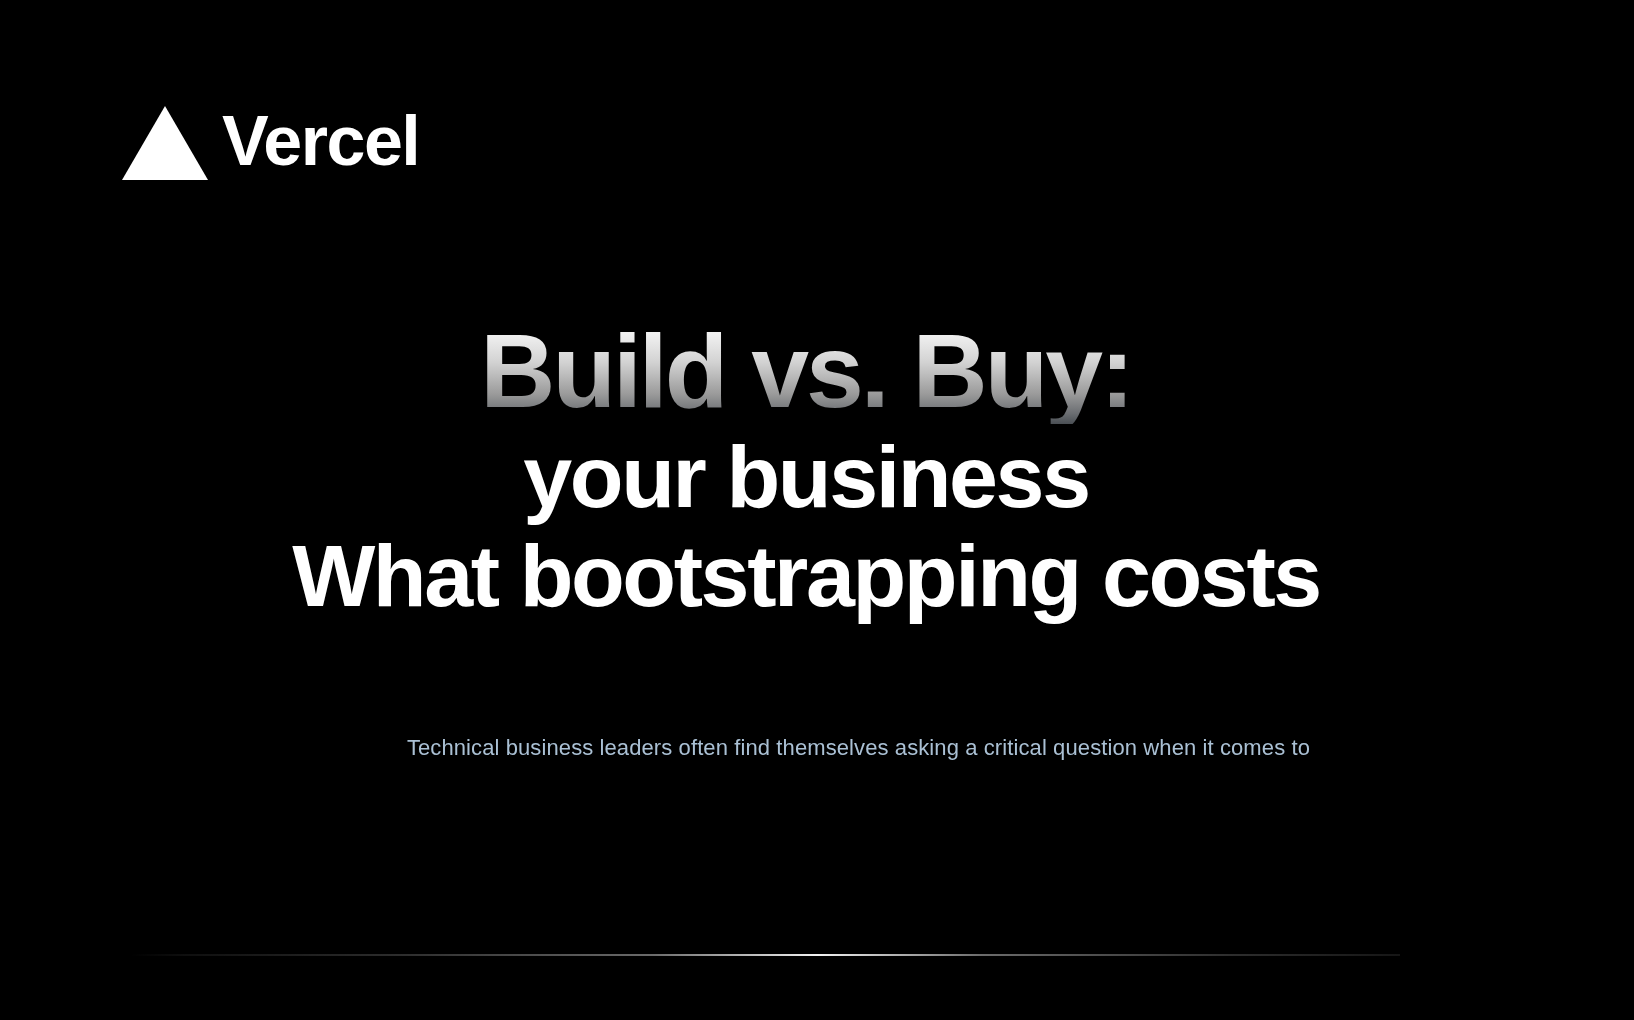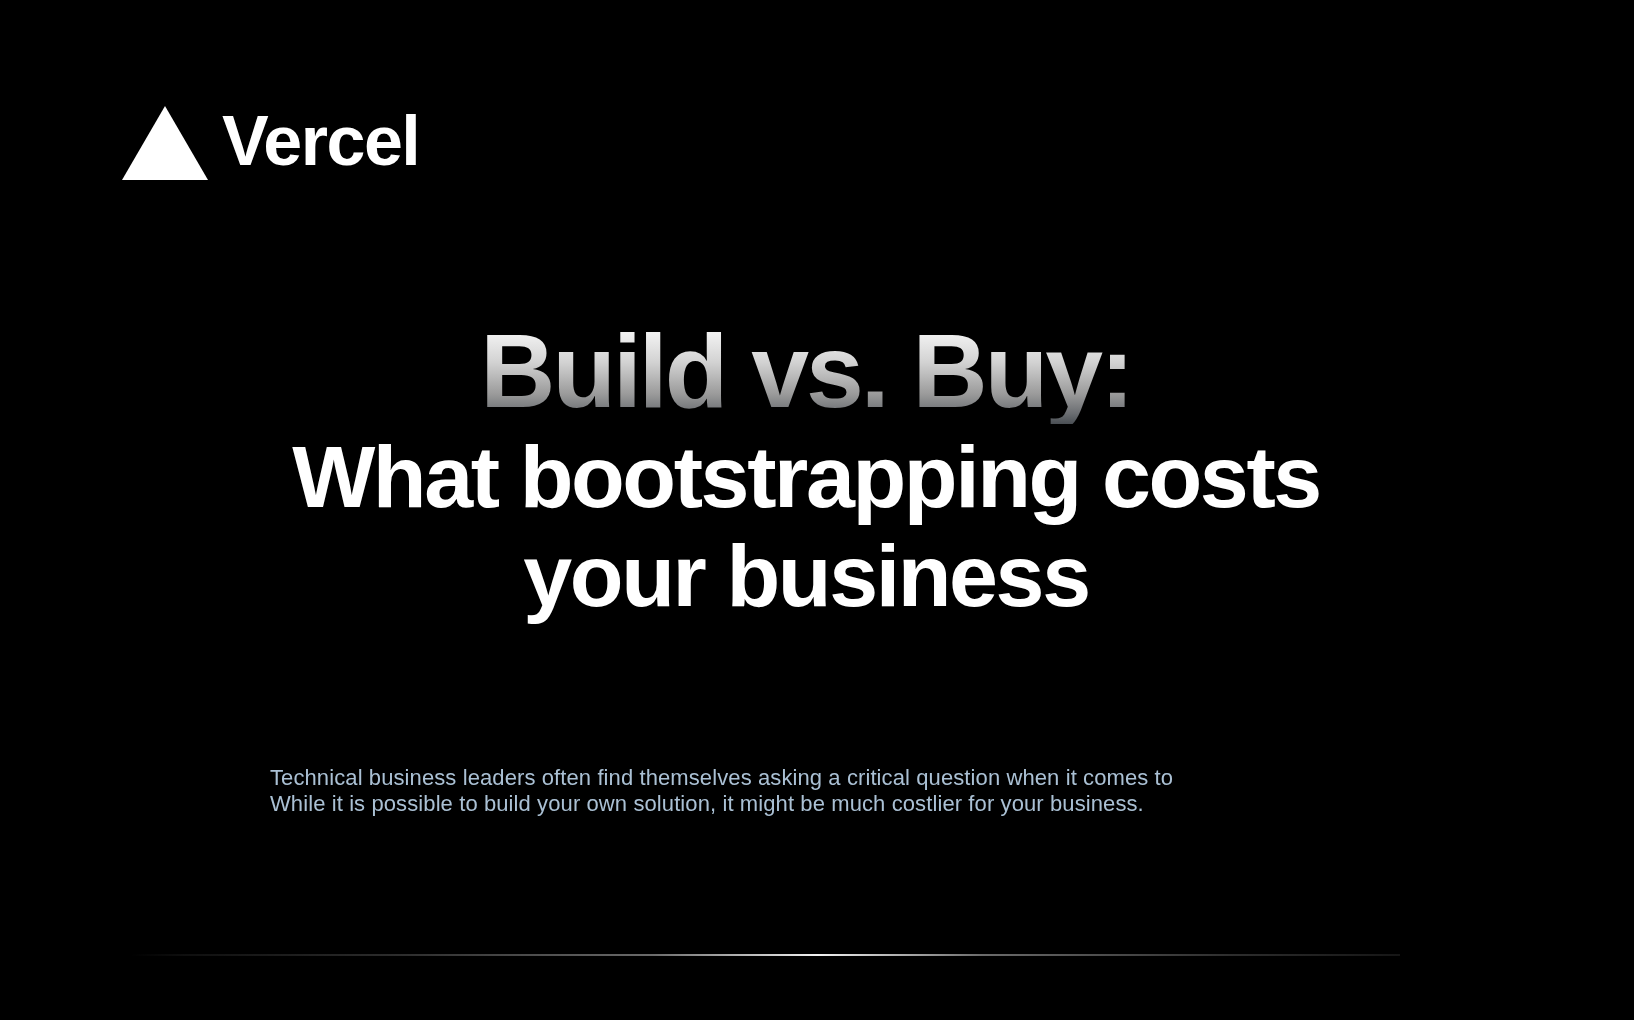--- a/index.html
+++ b/index.html
@@ -89,23 +89,23 @@
     padding-top: 6px;
     max-width: 1060px;
     margin-left: auto;
     margin-right: auto;
   }
 
   
   .lede {
     position: absolute;
     left: 0;
-    top: 765px;
+    top: 735px;
     width: 1580px;
-    text-align: left;
+    text-align: right;
   }
   .lede p {
     margin: 0 auto;
     max-width: 1040px;
     font-size: 22px;
     line-height: 25.5px;
     font-weight: 400;
     letter-spacing: 0.1px;
     color: #aac0d4;
   }
@@ -139,26 +139,25 @@
 
   <div class="brand">
     <svg class="brand-mark" viewBox="0 0 86 74" aria-hidden="true">
       <polygon points="43,0 86,74 0,74" fill="#ffffff"></polygon>
     </svg>
     <span class="brand-name">Vercel</span>
   </div>
 
   <div class="headline">
     <span class="headline-gradient">Build vs. Buy:</span>
+    <span class="headline-main">your business</span>
     <span class="headline-main">What bootstrapping costs</span>
-    <span class="headline-main">your business</span>
   </div>
 
   <div class="lede">
     <p>
       <span class="lede-line">Technical business leaders often find themselves asking a critical question when it comes to</span>
-      <span class="lede-line">While it is possible to build your own solution, it might be much costlier for your business.</span>
     </p>
   </div>
 
   <div class="divider"></div>
 
 </div>
 
 </body></html>

